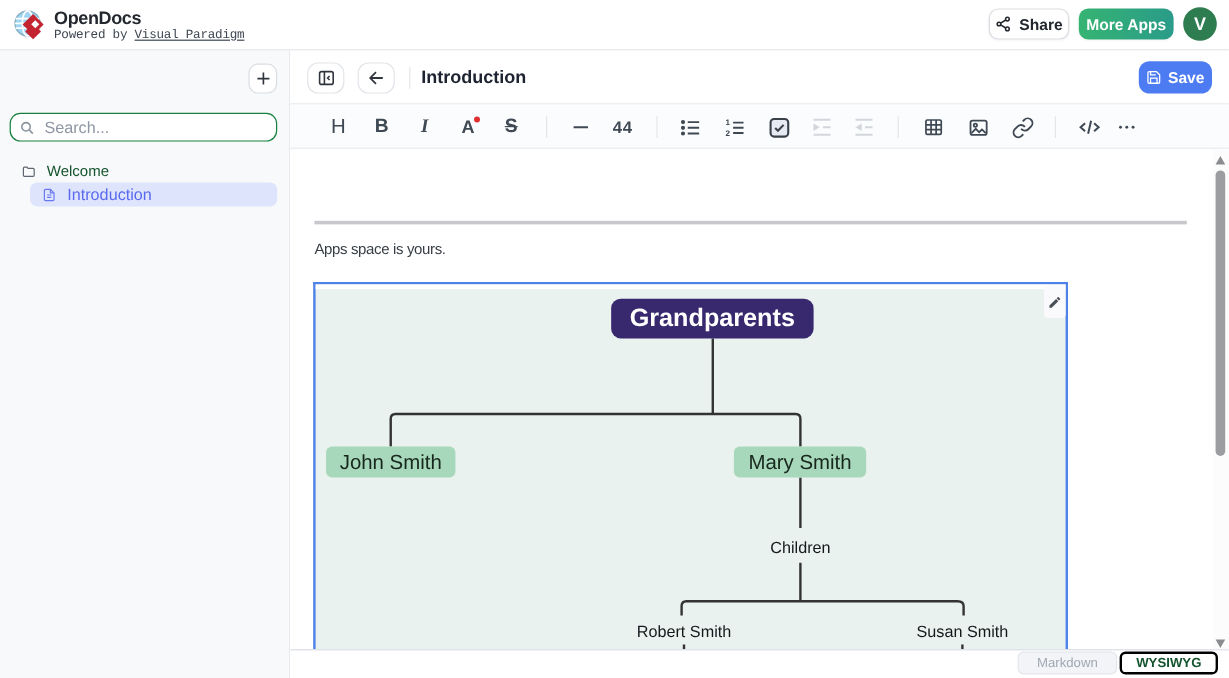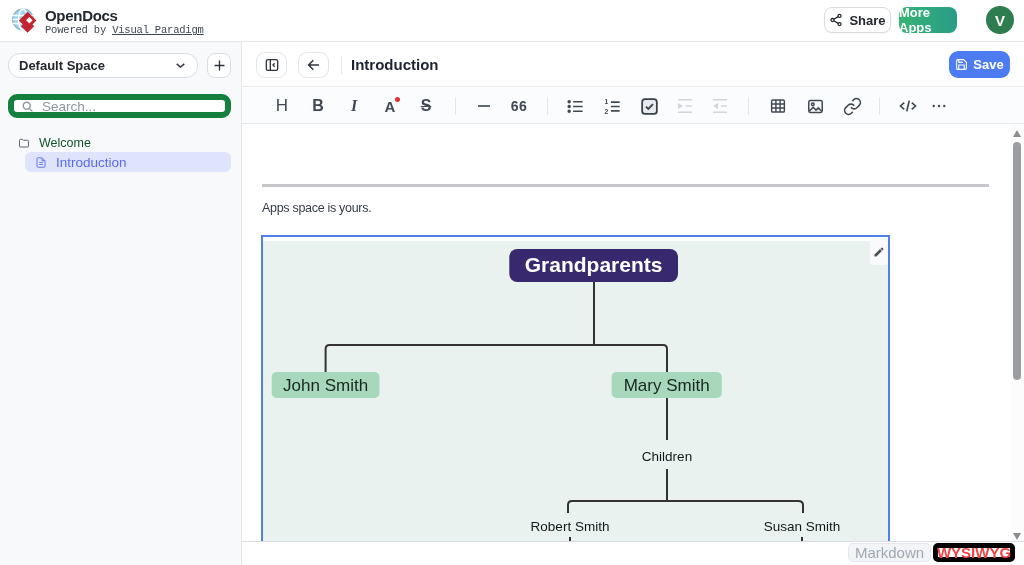--- a/index.html
+++ b/index.html
@@ -6,27 +6,27 @@
 html,body { width:1024px; height:565px; overflow:hidden; font-family:"Liberation Sans", sans-serif; background:#fff; }
 svg { display:block; }
 
 #header { position:absolute; left:0; top:0; width:1024px; height:42px; background:#fff; border-bottom:1px solid #e5e7ea; z-index:30; }
 #logo { position:absolute; left:10px; top:7px; }
 #appname { position:absolute; left:45px; top:7px; font-size:15px; font-weight:bold; letter-spacing:-0.3px; color:#23272e; }
 #powered { position:absolute; left:45px; top:24px; font-size:10.5px; letter-spacing:-0.2px; color:#3f4651;font-family:Liberation Mono, monospace; }
 #powered a { color:#3f4651; }
 .hbtn { position:absolute; top:7px; height:26px; background:#fff; border:1px solid #d9dde2; border-radius:8px; display:flex; align-items:center; justify-content:center; gap:6px; font-size:13px; font-weight:bold; color:#23272e; box-shadow:0 1px 2px rgba(0,0,0,.04); }
 #sharebtn { left:824px; width:67px; }
-#moreapps { left:899px; width:58px; border:none; background:linear-gradient(90deg,#36b472,#2a9b89); color:#fff; }
+#moreapps { left:899px; width:79px; border:none; background:linear-gradient(90deg,#36b472,#2a9b89); color:#fff; }
 #avatar { position:absolute; left:986px; top:6px; width:28px; height:28px; border-radius:50%; background:#2e7d51; color:#fff; font-size:15px; font-weight:bold; display:flex; align-items:center; justify-content:center; }
 
 #sidebar { position:absolute; left:0; top:42px; width:242px; height:523px; background:#f8f9fb; border-right:1px solid #e5e7ea; }
 #spacesel { position:absolute; left:8px; top:11px; width:190px; height:25px; background:#fff; border:1px solid #d9dde2; border-radius:12px; display:flex; align-items:center; font-size:13px; font-weight:bold; color:#23272e; padding:0 10px; }
 #plusbtn { position:absolute; left:207px; top:11px; width:24px; height:25px; background:#fff; border:1px solid #d9dde2; border-radius:8px; display:flex; align-items:center; justify-content:center; }
-#searchbox { position:absolute; left:8px; top:52px; width:223px; height:24px; background:#fff; border:6px solid #15803d; border-radius:9px; display:flex; align-items:center; gap:8px; padding:0 7px; font-size:13.5px; color:#8d96a2; }
+#searchbox { position:absolute; left:8px; top:52px; width:223px; height:24px; background:#fff; border:1px solid #15803d; border-radius:9px; display:flex; align-items:center; gap:8px; padding:0 7px; font-size:13.5px; color:#8d96a2; }
 #welcomerow { position:absolute; left:18px; top:94px; display:flex; align-items:center; gap:9px; font-size:12.5px; color:#14532d; }
 #introrow { position:absolute; left:25px; top:110px; width:206px; height:20px; background:#dde4fb; border-radius:6px; display:flex; align-items:center; gap:9px; padding:0 10px; font-size:13.5px; color:#5a6af0; }
 
 #main { position:absolute; left:242px; top:42px; width:782px; height:523px; background:#fff; }
 #topbar { position:absolute; left:0; top:0; width:782px; height:45px; background:#fff; border-bottom:1px solid #e8eaee; }
 .tbtn { position:absolute; top:10px; width:31px; height:26px; background:#fff; border:1px solid #e2e5e9; border-radius:9px; display:flex; align-items:center; justify-content:center; }
 #tb1 { left:14px; }
 #tb2 { left:56px; }
 #tbdiv { position:absolute; left:99px; top:14px; width:1px; height:18px; background:#e3e6ea; }
 #doctitle { position:absolute; left:109px; top:14px; font-size:15px; font-weight:bold; color:#1d2330; }
@@ -36,23 +36,23 @@
 .tdiv { position:absolute; top:9px; width:1px; height:18px; background:#e3e6ea; }
 #content { position:absolute; left:0; top:83px; width:782px; height:417px; background:#fff; }
 #h1row { position:absolute; left:20px; top:29px; font-size:21.5px; letter-spacing:-0.6px; font-weight:bold; color:#23272e; display:flex; align-items:center; gap:8px; }
 #hr { position:absolute; left:20px; top:59px; width:727px; height:3px; background:#c6c8cb; }
 #para { position:absolute; left:20px; top:76px; font-size:12.5px; letter-spacing:-0.3px; color:#373d45; }
 #card { position:absolute; left:19px; top:110px; width:629px; height:310px; border:2px solid #4e82e8; border-bottom:none; background:#e9f2ee; }
 #cardtop { position:absolute; left:0; top:0; width:625px; height:4px; background:#fff; }
 #pencilbox { position:absolute; right:0px; top:1px; width:18px; height:27px; background:#faf9fb; border-radius:3px; display:flex; align-items:center; justify-content:center; }
 
 #bottombar { position:absolute; left:242px; top:541px; width:782px; height:24px; background:#fff; border-top:1px solid #d9dde3; z-index:20; }
-.tab { position:absolute; top:1px; height:19px; border-radius:5px; display:flex; align-items:center; justify-content:center; font-size:15px; }
+.tab { position:absolute; top:1px; height:19px; border-radius:5px; display:flex; align-items:center; justify-content:center; font-size:11px; }
 #tabmd { left:606px; width:83px; background:#f3f4f7; border:1px solid #e3e6eb; color:#a0a8b3; }
-#tabwy { left:691px; width:82px; background:#fff; border:5px solid #000000; color:#ef4444; font-weight:bold; }
+#tabwy { left:691px; width:82px; background:#fff; border:2px solid #000000; color:#14532d; font-weight:bold; }
 
 #sbtrack { position:absolute; left:1011px; top:125px; width:13px; height:416px; background:#fcfcfd; z-index:25; }
 #sbthumb { position:absolute; left:1.8px; top:17px; width:8px; height:238px; background:#9b9da0; border-radius:4px; }
 .sbarrow { position:absolute; left:2px; width:0; height:0; border-left:4.5px solid transparent; border-right:4.5px solid transparent; }
 #sbup { top:5px; border-bottom:7px solid #8a8c8f; }
 #sbdown { top:408px; border-top:7px solid #8a8c8f; }
 </style>
 </head>
 <body>
 <div id="header">
@@ -73,23 +73,20 @@
   <div class="hbtn" id="sharebtn"><svg width="14" height="14" viewBox="0 0 24 24" fill="none" stroke="#23272e" stroke-width="2.2">
         <circle cx="18" cy="5" r="2.6"></circle>
         <circle cx="6" cy="12" r="2.6"></circle>
         <circle cx="18" cy="19" r="2.6"></circle>
         <path d="M8.3 13.3l7.4 4.4M15.7 6.3L8.3 10.7"></path>
       </svg>Share</div>
   <div class="hbtn" id="moreapps">More Apps</div>
   <div id="avatar">V</div>
 </div>
 <div id="sidebar">
-  <div id="spacesel">Default Space<svg style="margin-left:auto" width="13" height="13" viewBox="0 0 24 24" fill="none" stroke="#30353d" stroke-width="2.6">
-        <path d="M5 9l7 6 7-6"></path>
-      </svg></div>
   <div id="plusbtn">
       <svg width="15" height="15" viewBox="0 0 24 24" fill="none" stroke="#30353d" stroke-width="2.2">
         <path d="M12 4v16M4 12h16"></path>
       </svg>
     </div>
   <div id="searchbox"><svg width="13" height="13" viewBox="0 0 24 24" fill="none" stroke="#8a93a0" stroke-width="2.4">
         <circle cx="10.5" cy="10.5" r="6.5"></circle>
         <path d="M15.5 15.5L21 21"></path>
       </svg>Search...</div>
   <div id="welcomerow"><svg width="12" height="12" viewBox="0 0 24 24" fill="none" stroke="#5f6670" stroke-width="2">
@@ -126,21 +123,21 @@
     <div class="ticon" style="left:64px;font-size:16px;font-weight:bold;">B</div>
     <div class="ticon" style="left:100px;font-size:16px;font-style:italic;font-weight:600;font-family:'Liberation Serif',serif;">I</div>
     <div class="ticon" style="left:136px;font-size:15px;font-weight:600;">A<span style="position:absolute;right:2px;top:3px;width:5px;height:5px;border-radius:50%;background:#e03131;"></span></div>
     <div class="ticon" style="left:172px;font-size:16px;font-weight:600;text-decoration:line-through;">S</div>
     <div class="tdiv" style="left:213px;"></div>
     <div class="ticon" style="left:230px;">
         <svg width="18" height="18" viewBox="0 0 24 24">
           <path d="M4 12h16" stroke="#3f4954" stroke-width="2.2"></path>
         </svg>
       </div>
-    <div class="ticon" style="left:265px;font-size:14px;font-weight:bold;letter-spacing:0.5px;">66</div>
+    <div class="ticon" style="left:265px;font-size:14px;font-weight:bold;letter-spacing:0.5px;">44</div>
     <div class="tdiv" style="left:305px;"></div>
     <div class="ticon" style="left:321px;">
         <svg width="19" height="19" viewBox="0 0 24 24" fill="none" stroke="#3f4954" stroke-width="2">
           <path d="M9 6h12M9 12h12M9 18h12"></path>
           <circle cx="4" cy="6" r="1.2" fill="#3f4954"></circle>
           <circle cx="4" cy="12" r="1.2" fill="#3f4954"></circle>
           <circle cx="4" cy="18" r="1.2" fill="#3f4954"></circle>
         </svg>
       </div>
     <div class="ticon" style="left:358px;">

